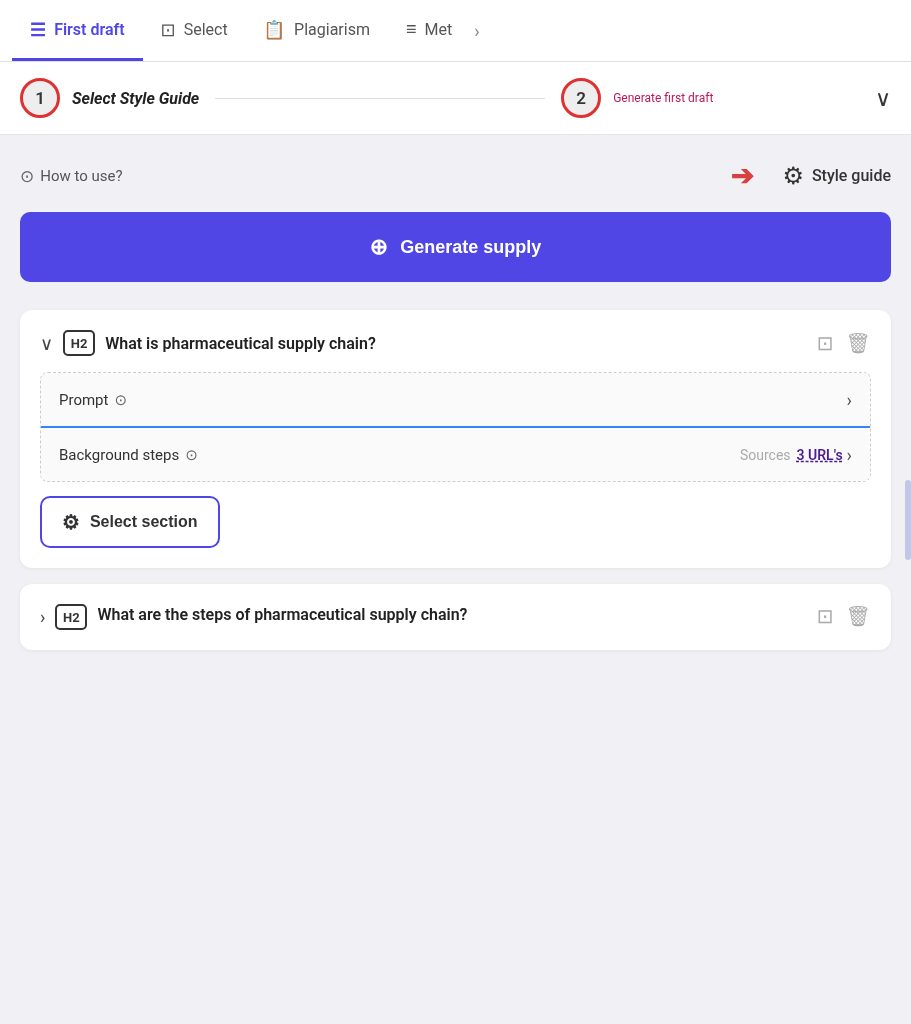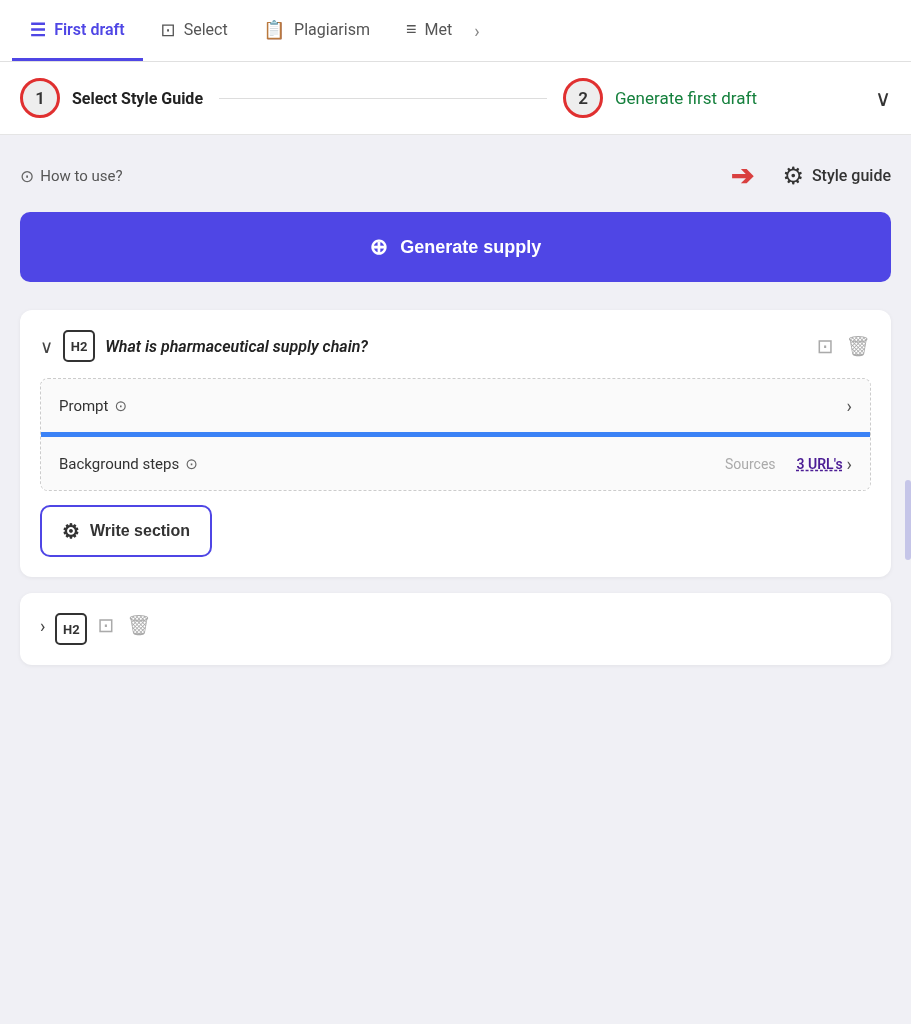--- a/index.html
+++ b/index.html
@@ -73,37 +73,38 @@
       justify-content: center;
       font-size: 17px;
       font-weight: 600;
       color: #333;
       flex-shrink: 0;
     }
     .step-label {
       font-size: 16px;
       font-weight: 700;
       color: #222;
+      font-style: italic;
     }
     .step-divider {
       flex: 1;
       height: 1px;
       background: #ddd;
       margin: 0 16px;
     }
     .step-item-2 {
       display: flex;
       align-items: center;
       gap: 12px;
       flex: 1;
       cursor: pointer;
     }
     .step-label-2 {
-      font-size: 17px;
-      color: #15803d;
+      font-size: 12px;
+      color: #be185d;
       flex: 1;
     }
     .step-chevron-down {
       font-size: 22px;
       color: #333;
     }
 
     
     .main-content {
       background: #f0f0f5;
@@ -190,33 +191,32 @@
     .section-chevron {
       font-size: 18px;
       color: #444;
       cursor: pointer;
     }
     .h2-badge {
       display: inline-flex;
       align-items: center;
       justify-content: center;
       width: 32px;
-      height: 32px;
+      height: 26px;
       border: 2px solid #333;
       border-radius: 5px;
       font-size: 13px;
       font-weight: 700;
       color: #333;
     }
     .section-title {
       font-size: 16px;
       font-weight: 600;
       color: #222;
       flex: 1;
-      font-style: italic;
     }
     .section-actions {
       display: flex;
       gap: 12px;
       align-items: center;
     }
     .action-icon {
       font-size: 20px;
       color: #aaa;
       cursor: pointer;
@@ -225,21 +225,21 @@
     
     .section-inner {
       border: 1.5px dashed #ccc;
       border-radius: 8px;
       overflow: hidden;
     }
     .inner-row {
       display: flex;
       align-items: center;
       padding: 16px 18px;
-      border-bottom: 5px solid #3b82f6;
+      border-bottom: 2px solid #3b82f6;
       background: #fafafa;
     }
     .inner-row:last-child {
       border-bottom: none;
     }
     .inner-label {
       font-size: 15px;
       color: #333;
       display: flex;
       align-items: center;
@@ -247,21 +247,21 @@
       flex: 1;
     }
     .inner-chevron {
       font-size: 18px;
       color: #555;
       cursor: pointer;
     }
     .sources-text {
       font-size: 14px;
       color: #aaa;
-      margin-right: 21px;
+      margin-right: 6px;
     }
     .urls-text {
       font-size: 14px;
       color: #4c1d95;
       font-weight: 600;
       text-decoration: underline;
       text-decoration-style: dashed;
       margin-right: 4px;
     }
 
@@ -413,28 +413,29 @@
           </span>
           <span class="sources-text">Sources</span>
           <span class="urls-text">3 URL's</span>
           <span class="inner-chevron">›</span>
         </div>
       </div>
 
       
       <button class="write-section-btn">
         <span class="write-icon">⚙</span>
-        <span>Write section</span>
+        <span>Select section</span>
       </button>
     </div>
 
     <div class="section-card-2">
       <div class="section-header-2">
         <span class="section-chevron-right">›</span>
         <div class="h2-badge">H2</div>
+        <span class="section-title-2">What are the steps of pharmaceutical supply chain?</span>
         <div class="section-actions">
           <span class="action-icon">⊡</span>
           <span class="action-icon">🗑</span>
         </div>
       </div>
     </div>
 
   </div>
 
   <div class="scrollbar-hint"></div>

